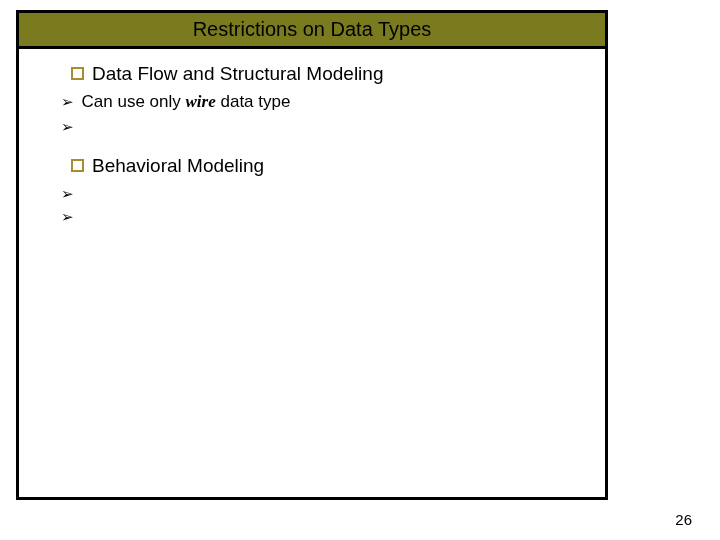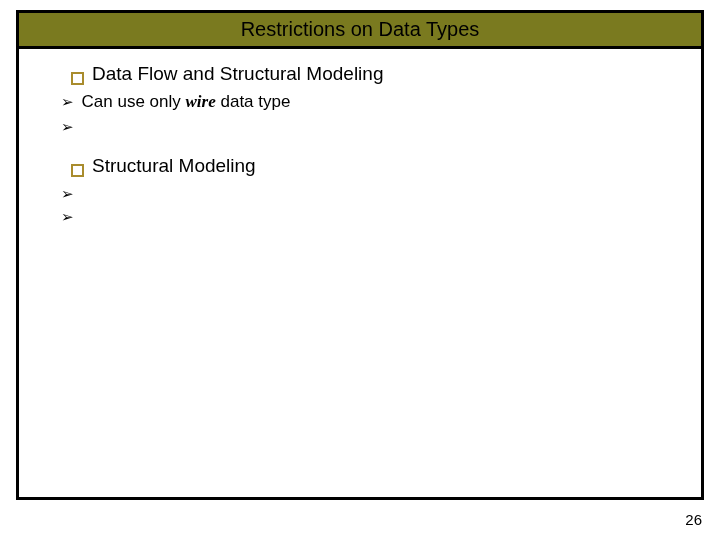--- a/index.html
+++ b/index.html
@@ -7,21 +7,21 @@
     width: 720px;
     height: 540px;
     background: #ffffff;
     font-family: Verdana, Geneva, sans-serif;
     position: relative;
   }
   .slide-frame {
     position: absolute;
     top: 10px;
     left: 16px;
-    width: 688px;
+    width: 592px;
     height: 490px;
     border: 3px solid #000;
     background: #fff;
   }
   .title-bar {
     width: 100%;
     height: 36px;
     background: #7a7a1f;
     border-bottom: 3px solid #000;
     display: flex;
@@ -34,21 +34,21 @@
     font-weight: 400;
   }
   .content {
     padding: 14px 12px 0 12px;
   }
   .section {
     margin-bottom: 18px;
   }
   .section-head {
     display: flex;
-    align-items: flex-end;
+    align-items: flex-start;
     margin-bottom: 6px;
     padding-left: 40px;
   }
   .square-bullet {
     display: inline-block;
     width: 13px;
     height: 13px;
     border: 2px solid #a98c2d;
     margin-right: 8px;
     margin-top: 4px;
@@ -79,21 +79,21 @@
     font-size: 17px;
     color: #000;
   }
   .kw {
     font-style: italic;
     font-weight: bold;
     font-family: Liberation Serif, serif;
   }
   .page-num {
     position: absolute;
-    right: 18px;
+    right: 28px;
     bottom: 12px;
     font-size: 15px;
     color: #000;
   }
 </style>
 </head>
 <body>
 
 <div class="slide-frame">
   <div class="title-bar">
@@ -115,21 +115,21 @@
         </div>
         <div class="sub-item">
           <span class="chevron">➢</span>
         </div>
       </div>
     </div>
 
     <div class="section">
       <div class="section-head">
         <span class="square-bullet"></span>
-        <span class="section-title">Structural Modeling</span>
+        <span class="section-title">Behavioral Modeling</span>
       </div>
       <div class="sub-list">
         <div class="sub-item">
           <span class="chevron">➢</span>
         </div>
         <div class="sub-item">
           <span class="chevron">➢</span>
         </div>
       </div>
     </div>

